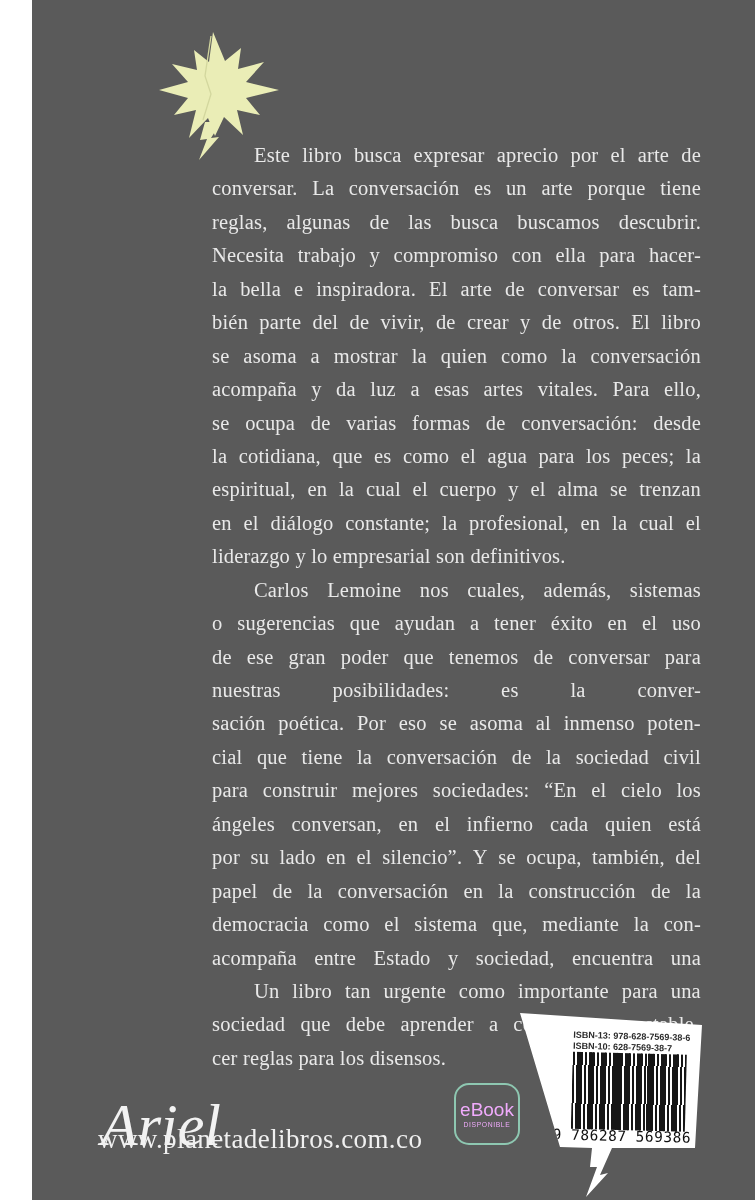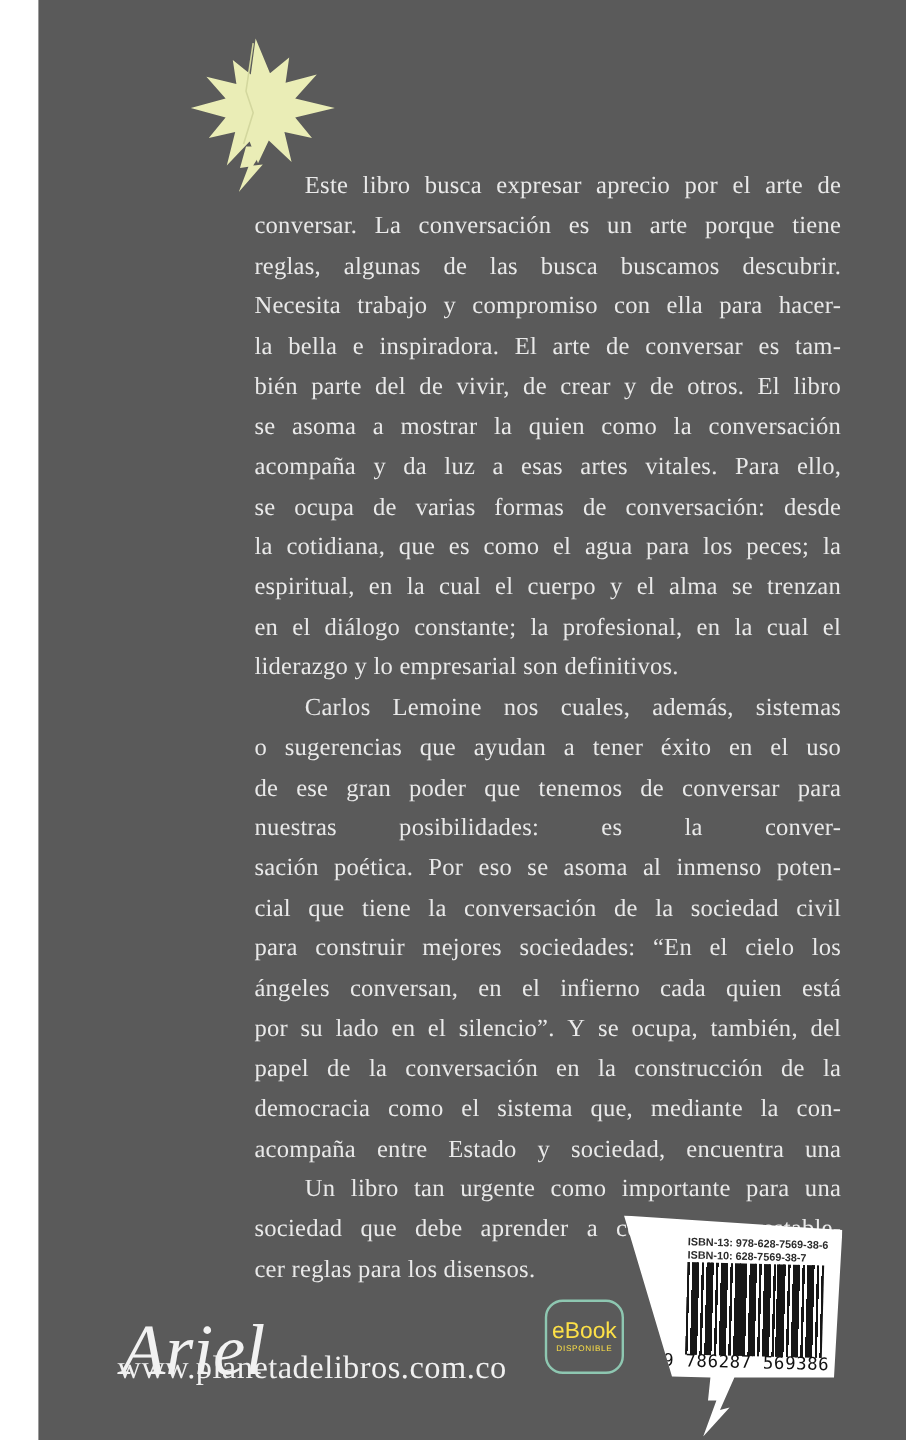--- a/index.html
+++ b/index.html
@@ -28,21 +28,21 @@
   }
   .publisher-site{
     position:absolute;left:66px;top:1124px;
     font-size:27px;letter-spacing:.4px;color:#f0f0f0;
   }
   
   .ebook-badge{
     position:absolute;left:422px;top:1083px;width:66px;height:62px;
     box-sizing:border-box;border:2.5px solid #8ec7b1;border-radius:15px;
     display:flex;flex-direction:column;align-items:center;justify-content:center;
-    font-family:"Liberation Sans", sans-serif;color:#fde047;
+    font-family:"Liberation Sans", sans-serif;color:#f0abfc;
   }
   .ebook-title{font-size:19px;line-height:19px;}
   .ebook-sub{font-size:6.8px;letter-spacing:.6px;margin-top:2.5px;}
   
   .bubble{
     position:absolute;left:470px;top:1005px;width:250px;height:195px;
     background:#ffffff;
     clip-path:polygon(18px 8px,200px 20px,193px 143px,110px 143px,98px 170px,106px 168px,84px 192px,95px 162px,88px 162px,90px 143px,58px 142px);
   }
   .bubble-inner{position:absolute;left:0;top:0;width:100%;height:100%;transform:rotate(1.5deg);transform-origin:120px 80px;}

